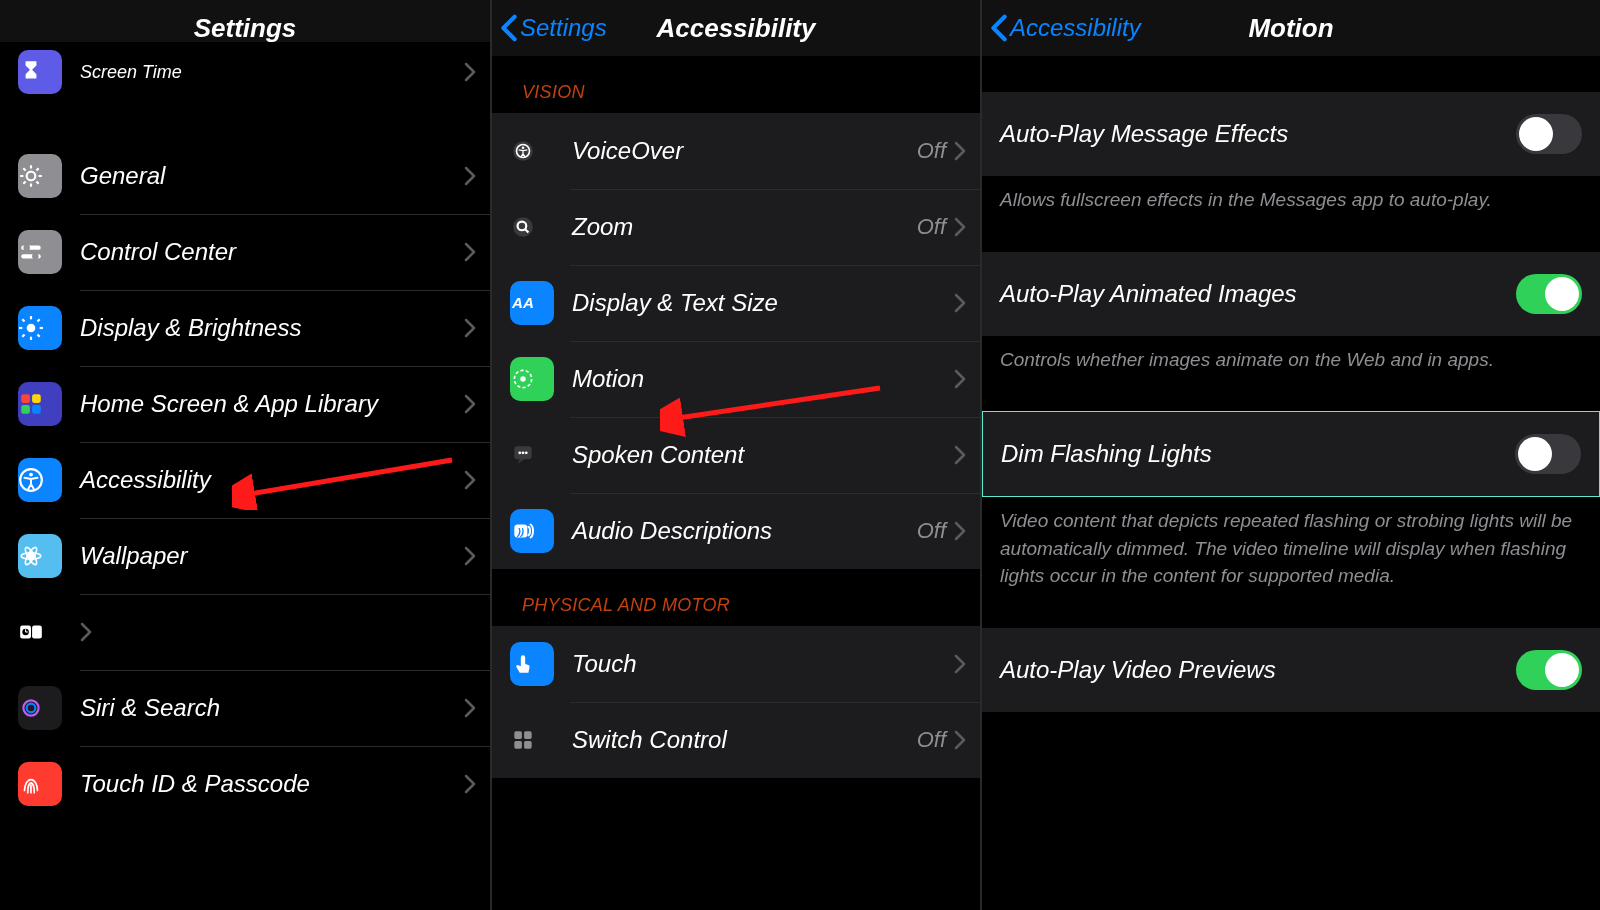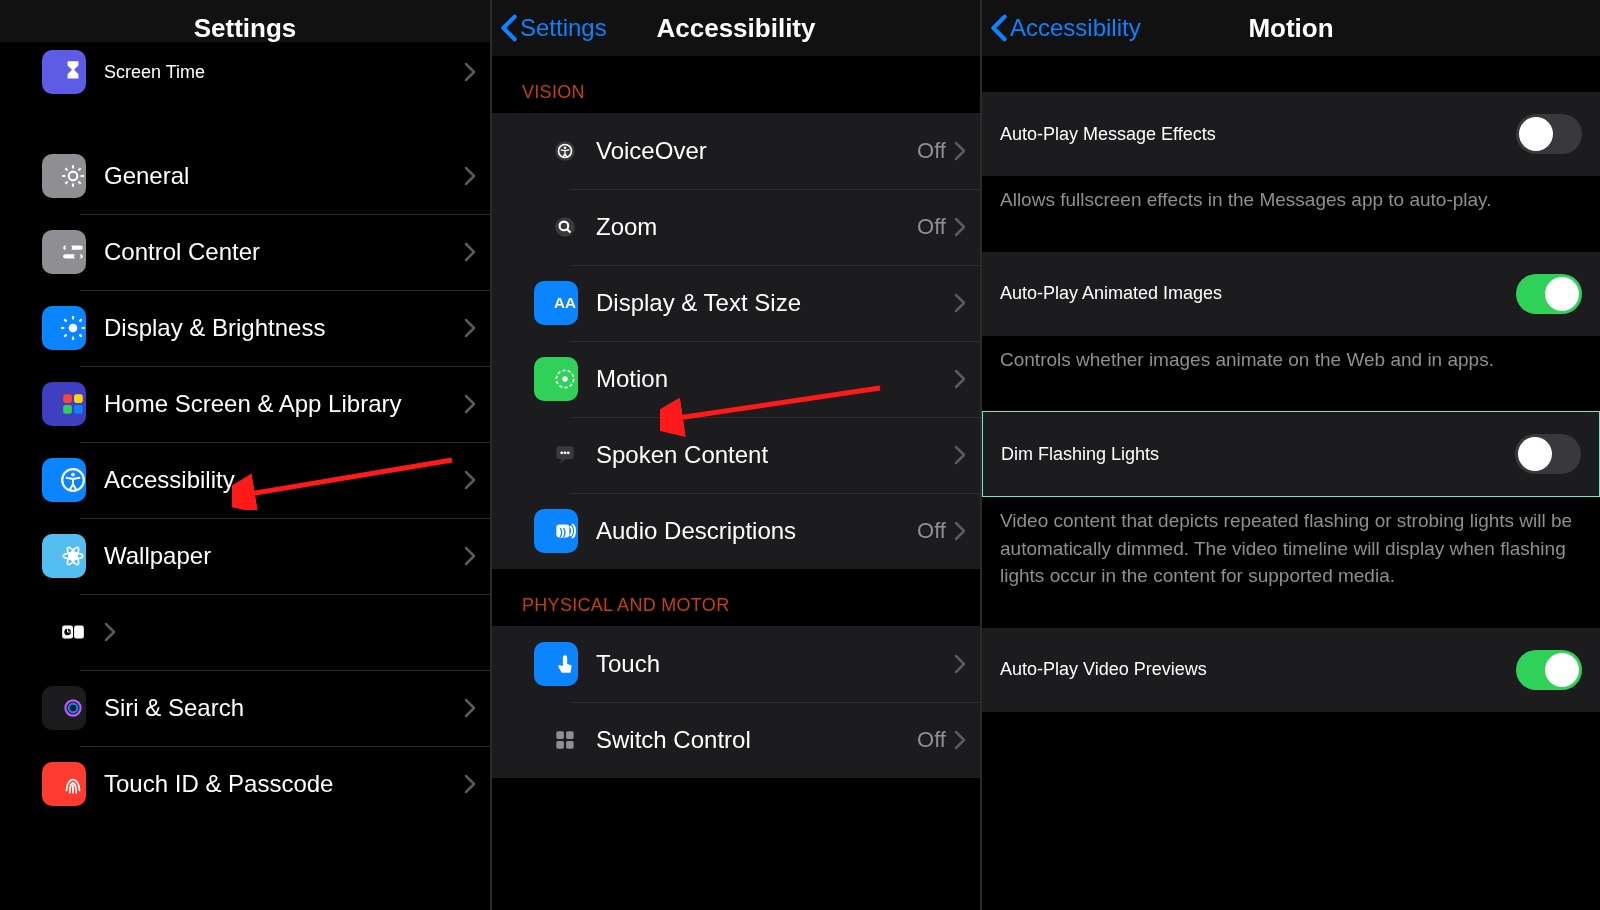--- a/index.html
+++ b/index.html
@@ -1,41 +1,41 @@
 <!DOCTYPE html>
 <html><head>
 <meta charset="utf-8">
 <style>
   * { margin: 0; padding: 0; box-sizing: border-box; font-family: -apple-system, "Helvetica Neue", Helvetica, Arial, sans-serif; -webkit-font-smoothing: antialiased; }
   html, body { width: 1600px; height: 910px; background: #000; overflow: hidden; }
-  .wrap { display: flex; width: 1600px; height: 910px; }
+  .wrap { display: flex; width: 1600px; height: 910px; font-style: italic; }
   .pane { position: relative; height: 100%; background: #000; overflow: hidden; }
   .pane + .pane { border-left: 2px solid #2a2a2a; }
   .p1 { width: 490px; }
   .p2 { width: 490px; }
   .p3 { width: 490px; flex: 1; }
   .nav { height: 56px; display: flex; align-items: center; justify-content: center; position: relative; background: rgba(28,28,30,0.6); }
   .nav-title { color: #fff; font-size: 26px; font-weight: 600; }
   .nav-back { position: absolute; left: 8px; top: 0; bottom: 0; display: flex; align-items: center; color: #0a84ff; font-size: 24px; cursor: pointer; }
   .nav-back svg { width: 18px; height: 28px; margin-right: 2px; }
   .group-gap { height: 36px; }
   .group-header { color: #c2410c; font-size: 18px; font-weight: 500; padding: 26px 18px 10px 18px; text-transform: uppercase; letter-spacing: 0.3px; margin-left: 12px; }
   .list { background: #1c1c1e; }
   .list.dark { background: #000; }
   .cell { display: flex; align-items: center; padding: 16px 14px 16px 18px; position: relative; cursor: pointer; min-height: 72px; }
   .cell + .cell::before { content: ""; position: absolute; top: 0; left: 80px; right: 0; height: 1px; background: #2c2c2e; }
   .p2 .cell + .cell::before { left: 78px; }
-  .icon { width: 44px; height: 44px; border-radius: 10px; margin-right: 18px; display: flex; align-items: center; justify-content: flex-end; flex-shrink: 0; color: #fff; margin-left: 24px; }
+  .icon { width: 44px; height: 44px; border-radius: 10px; margin-right: 18px; display: flex; align-items: center; justify-content: flex-start; flex-shrink: 0; color: #fff; }
   .label { color: #fff; font-size: 24px; flex: 1; }
   .detail { color: #8e8e93; font-size: 22px; margin-right: 8px; }
   .chevron { color: #5a5a5f; display: flex; align-items: center; }
   .chevron svg { width: 12px; height: 20px; }
   .foot { color: #8e8e93; font-size: 19px; line-height: 1.45; padding: 10px 18px 18px 18px; }
   .toggle-row { display: flex; align-items: center; padding: 22px 18px; background: #1c1c1e; min-height: 72px; }
-  .toggle-label { color: #fff; font-size: 18px; flex: 1; }
+  .toggle-label { color: #fff; font-size: 24px; flex: 1; }
   .switch { width: 66px; height: 40px; border-radius: 20px; position: relative; cursor: pointer; }
   .switch.off { background: #39393d; }
   .switch.on  { background: #30d158; }
   .knob { position: absolute; width: 34px; height: 34px; border-radius: 50%; background: #fff; top: 3px; }
   .switch.off .knob { left: 3px; }
   .switch.on  .knob { right: 3px; }
   .arrow { position: absolute; pointer-events: none; }
   .redbox { border: 1px solid #5eead4; border-radius: 0; }
   .p1-offset { margin-top: -14px; }
   .cut-top { position: relative; overflow: hidden; }

